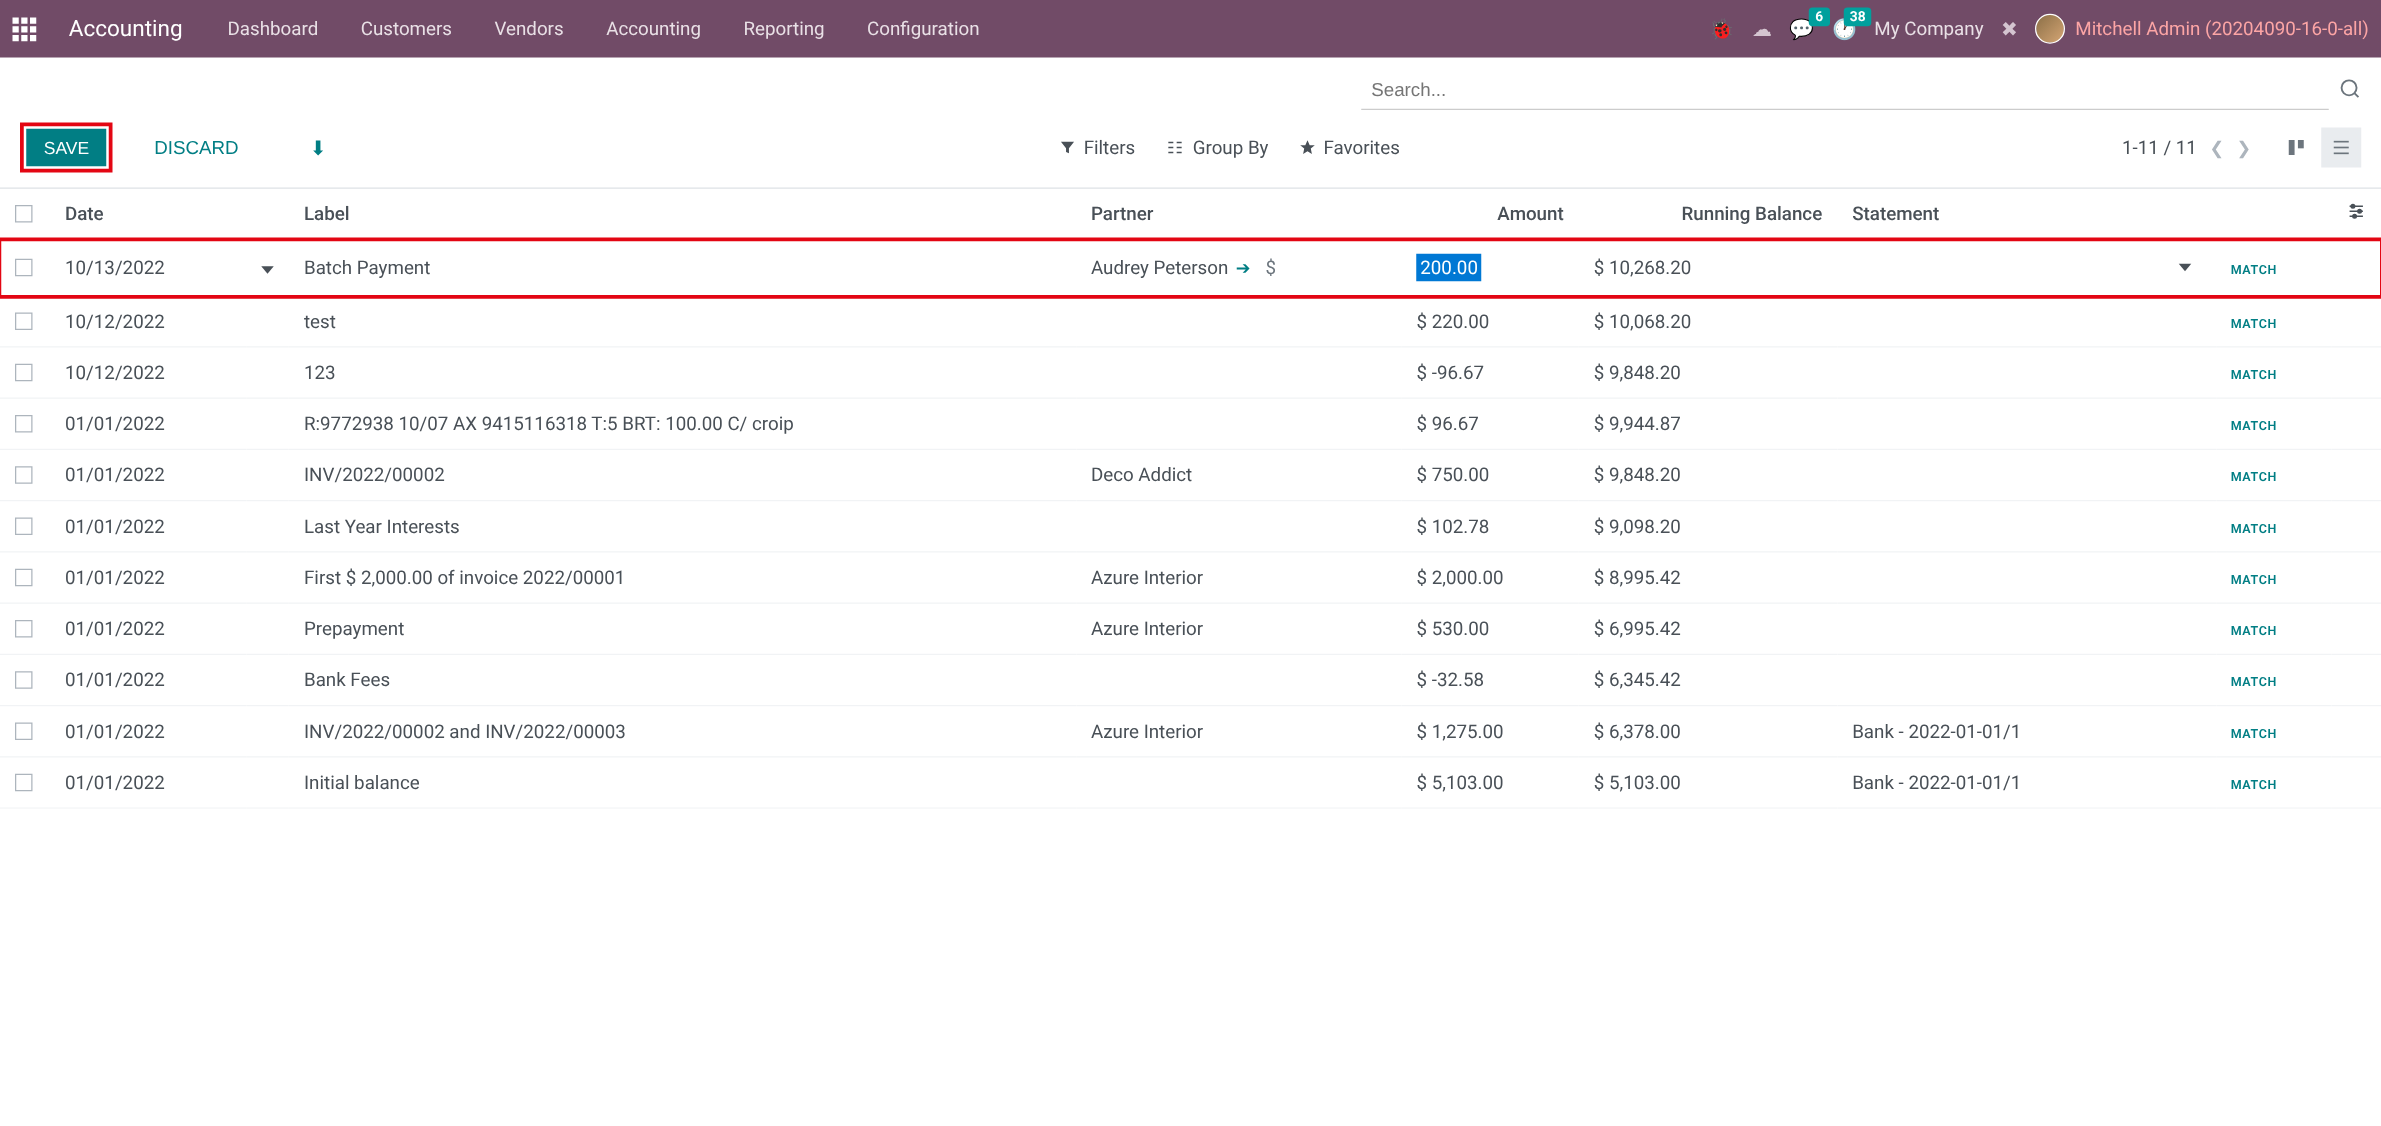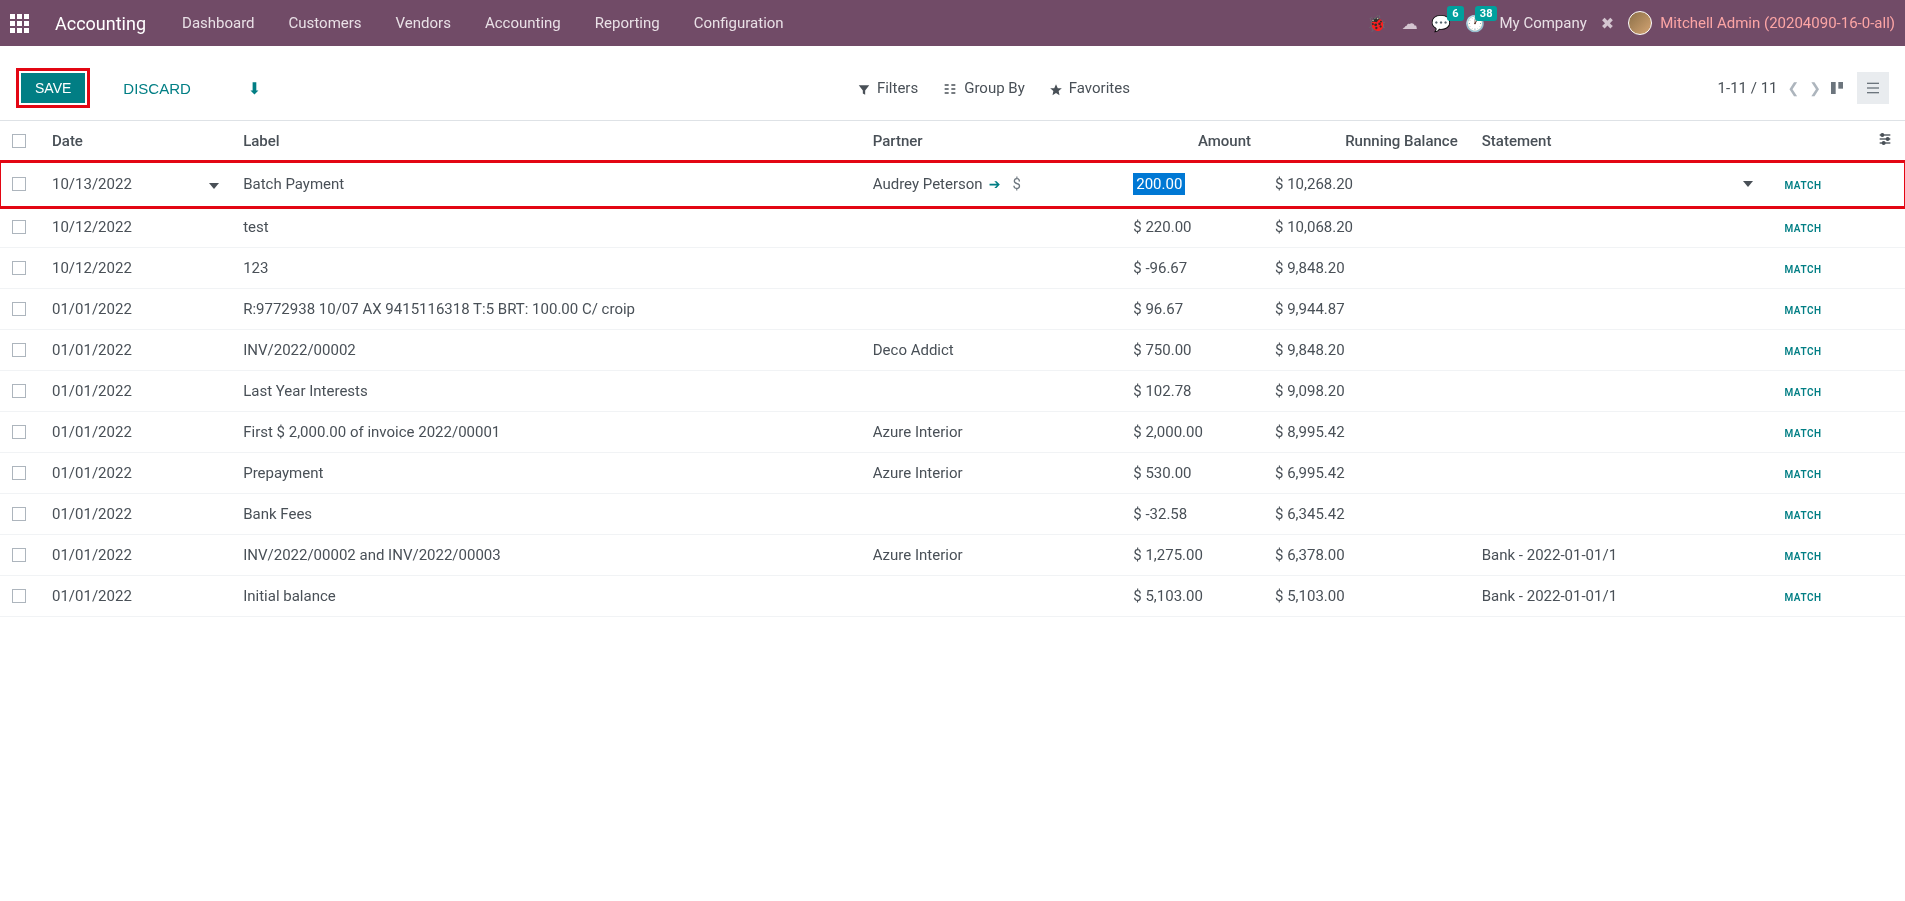--- a/index.html
+++ b/index.html
@@ -33,23 +33,23 @@
     .search-icon-btn { color: #6c757d; cursor: pointer; }
     
     .cp-bottom { display: flex; align-items: center; justify-content: space-between; margin-top: 10px; padding-bottom: 12px; }
     .cp-buttons { display: flex; align-items: center; gap: 21px; }
     .save-highlight { border: 3px solid #e30613; padding: 2px; display: inline-block; }
     .btn-save { background: #017e84; color: #fff; border: none; padding: 7px 14px; font-size: 14px; font-weight: 500; cursor: pointer; }
     .btn-discard { background: none; color: #017e84; border: none; padding: 7px 12px; font-size: 15px; cursor: pointer; }
     .btn-download { background: none; color: #017e84; border: none; padding: 6px 8px; cursor: pointer; font-size: 16px; }
     
     .search-options { display: flex; gap: 24px; }
-    .search-opt { display: flex; align-items: flex-end; gap: 6px; color: #495057; font-size: 15px; cursor: pointer; }
-    
-    .cp-right { display: flex; align-items: center; }
+    .search-opt { display: flex; align-items: center; gap: 6px; color: #495057; font-size: 15px; cursor: pointer; }
+    
+    .cp-right { display: flex; align-items: center; gap: 20px; }
     .pager { display: flex; align-items: center; gap: 10px; color: #495057; font-size: 15px; }
     .pager-nav { color: #adb5bd; cursor: pointer; font-size: 14px; }
     .view-switcher { display: flex; gap: 4px; }
     .view-btn { width: 32px; height: 32px; display: flex; align-items: center; justify-content: center; cursor: pointer; color: #6c757d; }
     .view-btn.active { background: #e9ecef; }
     
     
     .table-wrap { border-top: 1px solid #dee2e6; }
     .list-table { width: 100%; border-collapse: collapse; }
     .list-table th { text-align: left; padding: 10px 12px; font-weight: 500; color: #495057; font-size: 15px; border-bottom: 1px solid #dee2e6; }
@@ -104,20 +104,29 @@
     <span class="nav-icon">✖</span>
     <div class="user-section">
       <div class="avatar"></div>
       <span>Mitchell Admin (20204090-16-0-all)</span>
     </div>
   </div>
 </div>
 
 <div class="control-panel">
   <div class="cp-top">
+    <div class="search-area" style="display:flex;align-items:center;gap:8px;">
+      <input class="search-input" placeholder="Search..." style="">
+      <span class="search-icon-btn">
+        <svg width="18" height="18" viewBox="0 0 24 24" fill="none" stroke="currentColor" stroke-width="2">
+            <circle cx="11" cy="11" r="8"></circle>
+            <line x1="21" y1="21" x2="17" y2="17"></line>
+          </svg>
+      </span>
+    </div>
   </div>
   <div class="cp-bottom">
     <div class="cp-buttons">
       <span class="save-highlight">
         <button class="btn-save">SAVE</button>
       </span>
       <button class="btn-discard">DISCARD</button>
       <button class="btn-download">
         <svg width="16" height="16" viewBox="0 0 24 24" fill="currentColor">
             <path d="M12 2v12m0 0l-4-4m4 4l4-4M4 18h16"></path>

